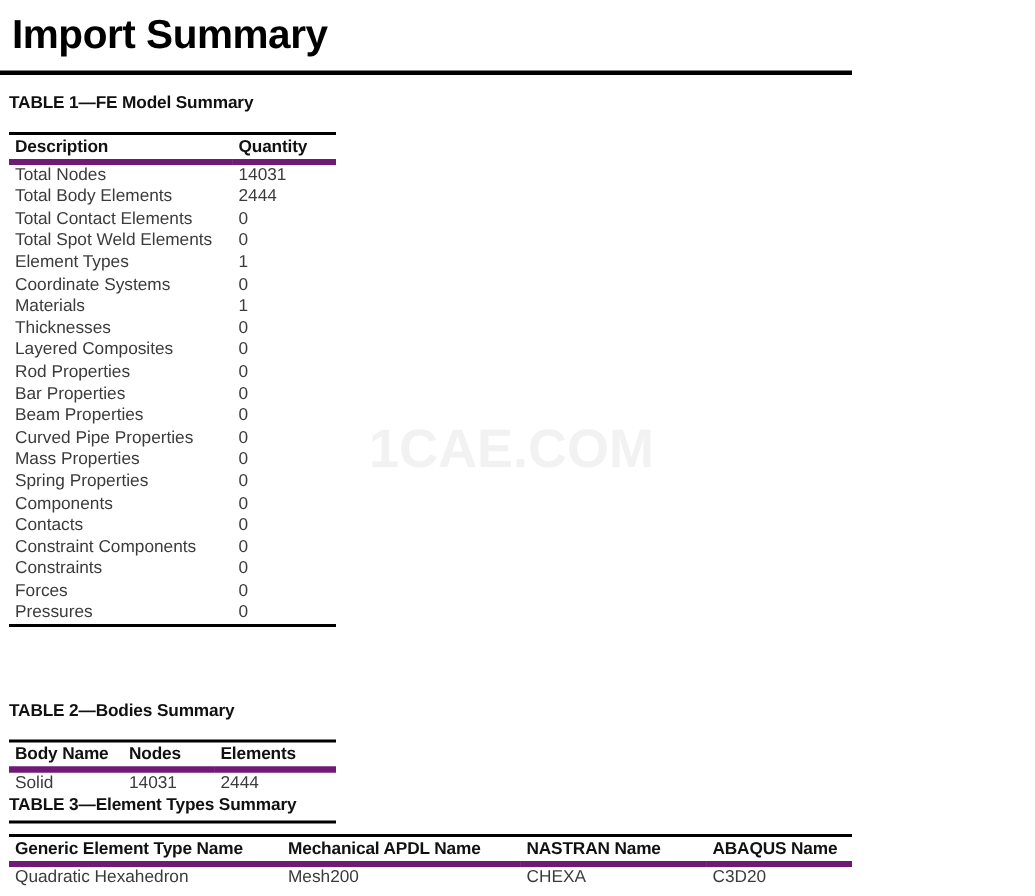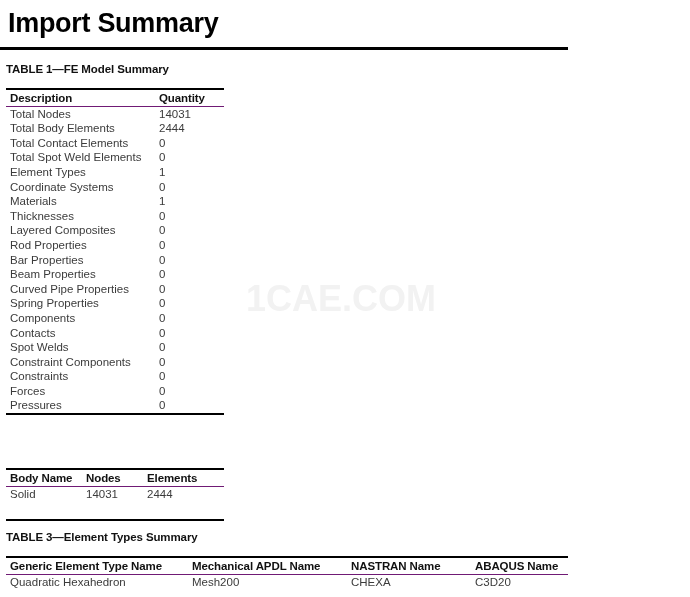--- a/index.html
+++ b/index.html
@@ -64,21 +64,21 @@
   }
   table.doc-table td {
     font-size: 11.5px;
     font-weight: normal;
     color: #3b3b3b;
     text-align: left;
     padding: 1px 0 18px 4px;
     white-space: nowrap;
     line-height: 13.2px;
   }
-  table.doc-table thead tr { border-bottom: 1px solid #701a75; margin-left: 20px; }
+  table.doc-table thead tr { border-bottom: 4px solid #701a75; margin-left: 20px; }
 
   
   #table1 { left: 6px; top: 63px; width: 218px; }
   #table1 table.doc-table td { line-height: 13.4px; padding: 0.6px 0 0.6px 4px; }
 
   
   #table2 { left: 6px; top: 468px; width: 218px; }
 
   
   #table3 { left: 6px; top: 531px; width: 678px; }
@@ -193,33 +193,33 @@
           </tr>
         <tr>
             <td>Beam Properties</td>
             <td>0</td>
           </tr>
         <tr>
             <td>Curved Pipe Properties</td>
             <td>0</td>
           </tr>
         <tr>
+            <td>Mass Properties</td>
+            <td>0</td>
+          </tr>
+        <tr>
             <td>Spring Properties</td>
             <td>0</td>
           </tr>
         <tr>
             <td>Components</td>
             <td>0</td>
           </tr>
         <tr>
             <td>Contacts</td>
-            <td>0</td>
-          </tr>
-        <tr>
-            <td>Spot Welds</td>
             <td>0</td>
           </tr>
         <tr>
             <td>Constraint Components</td>
             <td>0</td>
           </tr>
         <tr>
             <td>Constraints</td>
             <td>0</td>
           </tr>
@@ -230,20 +230,21 @@
         <tr>
             <td>Pressures</td>
             <td>0</td>
           </tr>
       </tbody>
     </table>
     <div class="rule-thick"></div>
   </div>
 
   <div class="table-block" id="table2">
+    <div class="table-caption">TABLE 2—Bodies Summary</div>
     <div class="rule-thick"></div>
     <table class="doc-table">
       <colgroup>
           <col style="width:76px">
           <col style="width:61px">
           <col style="width:81px">
         </colgroup>
       <thead>
         <tr>
           <th>Body Name</th>

